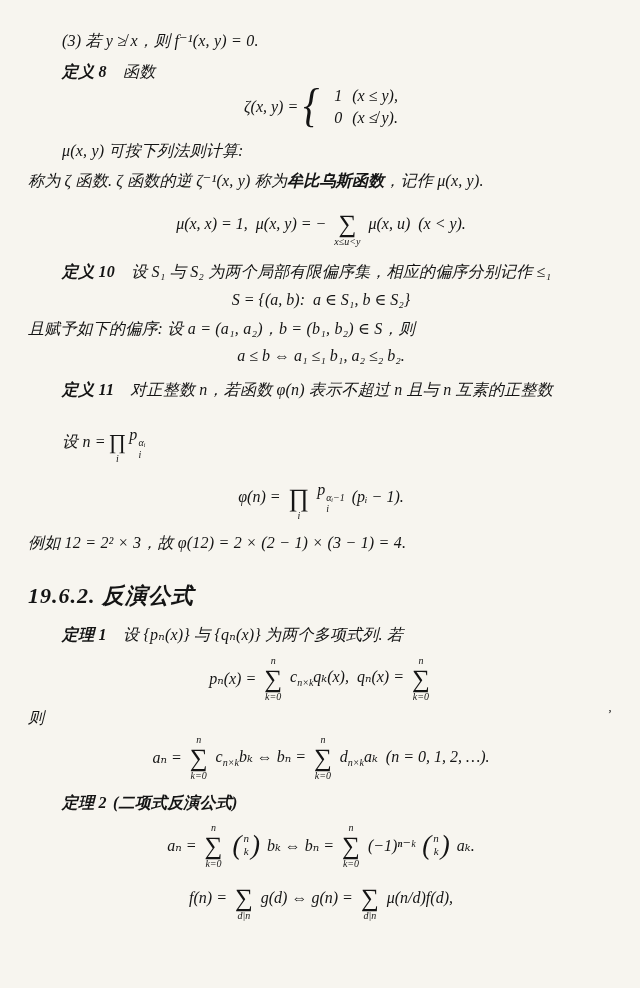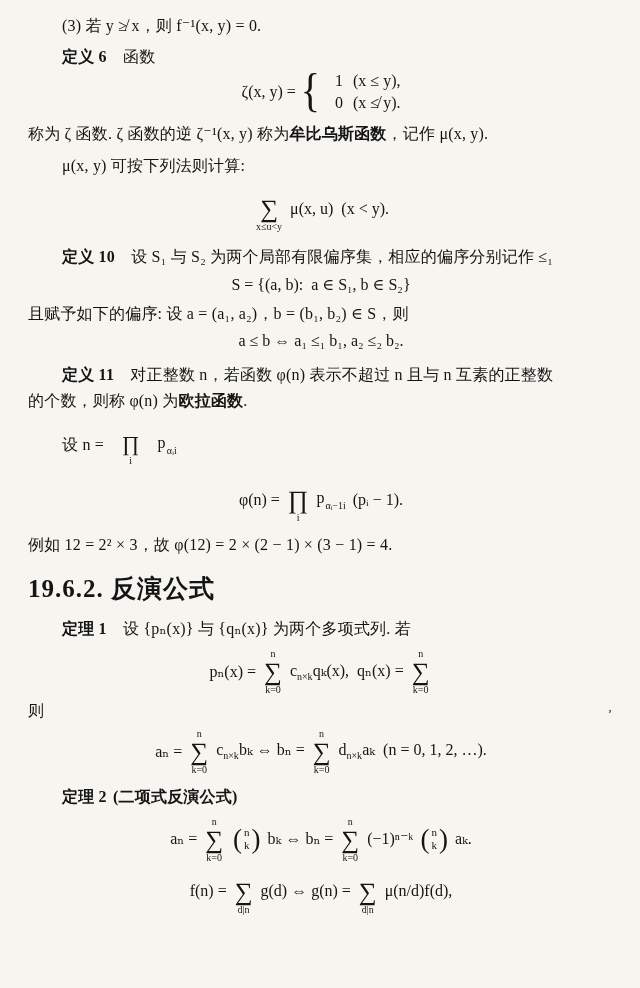--- a/index.html
+++ b/index.html
@@ -5,96 +5,97 @@
   html,body{margin:0;padding:0;}
   body{
     width:640px;height:988px;
     background:#f7f5ef;
     color:#141414;
     font-family:"Liberation Serif","DejaVu Serif",serif;
     font-size:16px;
     overflow:hidden;
     position:relative;
   }
-  .page{padding:8px 26px 0 28px;}
+  .page{padding:23px 26px 0 28px;font-style:italic;}
   .ln{margin-top:7px;line-height:1.35;letter-spacing:0.2px;}
   .ind{padding-left:34px;}
   .b{font-weight:700;}
   .lbl{font-weight:700;margin-right:12px;}
   .fml{
     display:flex;justify-content:center;align-items:center;
     gap:5px;margin-top:8px;line-height:1.2;
   }
   .fml .txt{white-space:pre;}
   
   .bigop{display:inline-flex;flex-direction:column;align-items:center;margin:0 3px;}
   .bigop .up{font-size:10px;line-height:1.1;min-height:11px;}
   .bigop .sym{font-size:25px;line-height:1;}
   .bigop .lo{font-size:10px;line-height:1.1;}
   .bigop.inline .sym{font-size:21px;}
   
-  .ss{display:inline-flex;flex-direction:row;align-items:flex-start;
+  .ss{display:inline-flex;flex-direction:column;align-items:flex-start;
       font-size:10px;line-height:1.15;vertical-align:-6px;margin:0 2px 0 1px;}
   sub{font-size:10px;}
   
   .cases{display:inline-flex;align-items:center;}
   .cases .brace{font-weight:400;margin-right:5px;transform:scaleY(1.15);transform-origin:center;}
   .brace2{font-size:40px;}
   .cases .rows{display:inline-flex;flex-direction:column;gap:3px;}
   .cases .row{display:flex;}
   .cases .val{min-width:58px;white-space:pre;}
   .cases.small .val{min-width:28px;}
   
   .binom{display:inline-flex;align-items:center;margin:0 2px;}
   .binom .bp{font-size:27px;line-height:1;font-weight:400;transform:scaleY(1.05);}
   .binom .col{display:inline-flex;flex-direction:column;align-items:center;
               font-size:11px;line-height:1.2;padding:0 2px;}
-  .heading{margin-top:16px;font-size:25px;font-weight:700;letter-spacing:1px;}
+  .heading{margin-top:28px;font-size:22px;font-weight:700;letter-spacing:1px;}
   .artifact{position:absolute;right:28px;top:706px;font-size:13px;}
 </style>
 </head>
 <body>
 
 <div class="page">
 
   <div class="ln ind">
     <span>(3) 若 y ≱ x，则 f⁻¹(x, y) = 0.</span>
   </div>
 
   <div class="ln ind" style="margin-top:9px;">
-    <span class="lbl">定义 6</span>
+    <span class="lbl">定义 8</span>
     <span>函数</span>
   </div>
 
   <div class="fml" style="margin-top:0;text-align:center;">
     <span class="txt">ζ(x, y) =</span>
     <span class="cases small">
       <span class="brace brace2">{</span>
       <span class="rows">
         <span class="row">
           <span class="val">1</span>
           <span>(x ≤ y),</span>
         </span>
         <span class="row">
           <span class="val">0</span>
           <span>(x ≰ y).</span>
         </span>
       </span>
     </span>
   </div>
 
+  <div class="ln ind" style="margin-top:10px;">
+    <span>μ(x, y) 可按下列法则计算:</span>
+  </div>
+
   <div class="ln" style="margin-top:8px;">
     <span>称为 ζ 函数. ζ 函数的逆 ζ⁻¹(x, y) 称为</span><span class="b">牟比乌斯函数</span><span>，记作 μ(x, y).</span>
   </div>
 
-  <div class="ln ind" style="margin-top:10px;">
-    <span>μ(x, y) 可按下列法则计算:</span>
-  </div>
-
   <div class="fml" style="margin-top:9px;">
+    <span class="txt">μ(x, x) = 1,  μ(x, y) = −</span>
     <span class="bigop">
       <span class="up"></span>
       <span class="sym">∑</span>
       <span class="lo">x≤u&lt;y</span>
     </span>
     <span class="txt">μ(x, u)  (x &lt; y).</span>
   </div>
 
   <div class="ln ind" style="margin-top:14px;">
     <span class="lbl">定义 10</span>
@@ -107,25 +108,22 @@
     <span>且赋予如下的偏序: 设 a = (a₁, a₂)，b = (b₁, b₂) ∈ S，则</span>
   </div>
   <div class="fml" style="margin-top:6px;">
     <span class="txt">a ≤ b ⇔ a₁ ≤₁ b₁, a₂ ≤₂ b₂.</span>
   </div>
 
   <div class="ln ind" style="margin-top:14px;">
     <span class="lbl">定义 11</span>
     <span>对正整数 n，若函数 φ(n) 表示不超过 n 且与 n 互素的正整数</span>
   </div>
-  <div class="ln" style="margin-top:4px;">
-    <span>的个数，则称 φ(n) 为</span><span class="b">欧拉函数</span><span>.</span>
-  </div>
-
-  <div class="ln ind" style="margin-top:12px;display:flex;align-items:center;gap:15px;">
+
+  <div class="ln ind" style="margin-top:20px;display:flex;align-items:center;gap:0;">
     <span class="txt">设 n =</span>
     <span class="bigop inline">
       <span class="up"></span>
       <span class="sym">∏</span>
       <span class="lo">i</span>
     </span>
     <span><span>p</span><span class="ss">
           <span>αᵢ</span>
           <span>i</span>
         </span></span>

